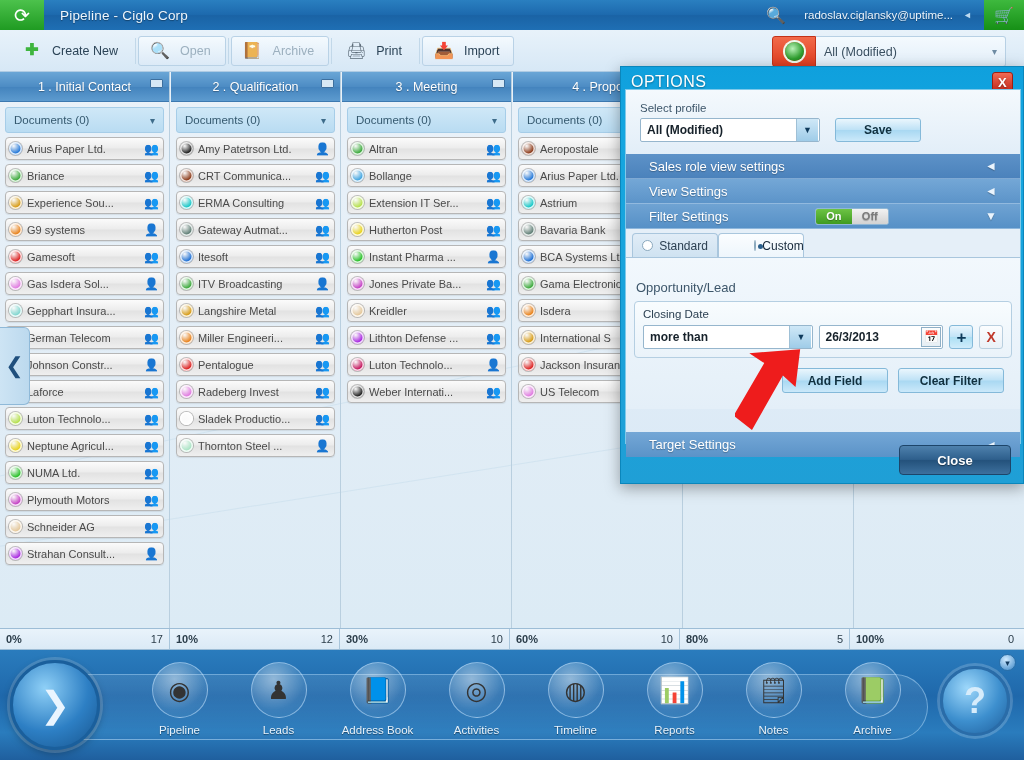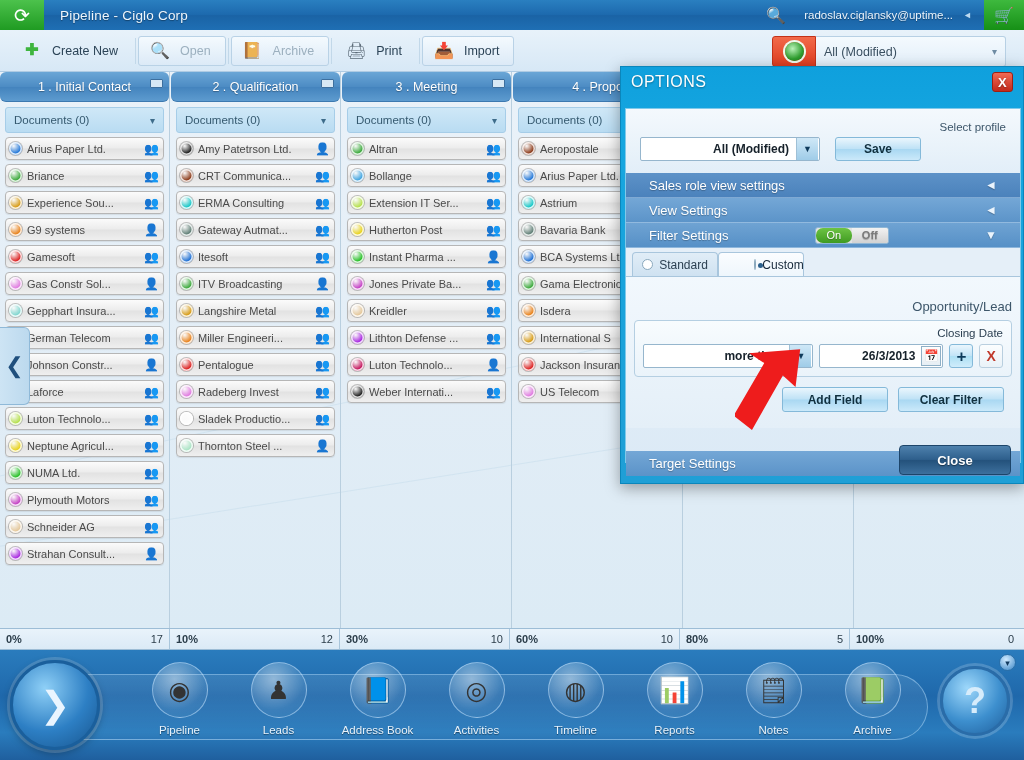--- a/index.html
+++ b/index.html
@@ -105,21 +105,20 @@
     border-right: 1px solid #b9cfdf;
   }
   .col-head {
     height: 30px;
     background: linear-gradient(to bottom, #6aa6d6 0%, #4d8cc4 50%, #4383bd 51%, #5d9bcf 100%);
     border-bottom: 1px solid #3d79b0;
     color: #fff; font-size: 12.5px;
     display: flex; align-items: center; justify-content: center;
     text-shadow: 0 1px 1px rgba(0,0,0,.3);
     position: relative;
-    border-radius: 6px;
   }
   .col-min {
     position: absolute; right: 6px; top: 7px; width: 13px; height: 9px;
     background: #d7e8f5; border: 1px solid #3d6f9e; border-radius: 1px;
   }
   .col-docs {
     height: 26px; margin: 5px 5px 4px 5px;
     background: linear-gradient(to bottom, #cfe8f7, #b9dcf2);
     border: 1px solid #a6cde8; border-radius: 3px;
     display: flex; align-items: center; padding: 0 8px;
@@ -229,24 +228,23 @@
     color: #fff; font-size: 16px; letter-spacing: .5px;
     text-shadow: 0 1px 2px rgba(0,0,0,.35);
   }
   .dlg-close {
     margin-left: auto; width: 21px; height: 20px; border-radius: 3px;
     background: linear-gradient(to bottom, #f16a54, #c2291b);
     border: 1px solid #9e1f12; color: #fff; font-weight: bold; font-size: 13px;
     display: flex; align-items: center; justify-content: center;
   }
   .dlg-body {
-    position: absolute; left: 4px; top: 41px; width: 396px; height: 355px;
+    position: absolute; left: 4px; top: 22px; width: 396px; height: 355px;
     background: linear-gradient(to bottom, #ecf4fa 0%, #dceaf6 100%);
     border: 1px solid #7fc9ea;
-    text-align: right;
   }
   .sec-profile { padding: 12px 14px 12px 14px; background: linear-gradient(to bottom,#f4f9fd,#e2eef8); }
   .lbl-sm { font-size: 11.5px; color: #3d566a; margin-bottom: 4px; }
   .row { display: flex; align-items: center; }
   .combo {
     height: 24px; display: flex; align-items: center;
     background: #fff; border: 1px solid #96b6cd; border-radius: 2px;
   }
   .combo .txt { flex: 1 1 auto; padding: 0 6px; font-size: 12px; color: #16212a; font-weight: bold; white-space: nowrap; overflow: hidden; }
   .combo .arrow {
@@ -272,22 +270,22 @@
   .accord.a3 { background: linear-gradient(to bottom, #6fa3d3, #5690c7); }
   .accord.a4 { background: linear-gradient(to bottom, #74a7d6, #5b93c8); }
   .accord .acaret { margin-left: auto; color: #eaf4fd; font-size: 12px; }
   .toggle {
     margin-left: auto; margin-right: 10px; width: 74px; height: 17px;
     border: 1px solid #8fb7d6; border-radius: 3px; overflow: hidden; display: flex;
     background: #e3e3e3;
   }
   .toggle .on {
     flex: 1; background: linear-gradient(to bottom, #6dc344, #3f9b21);
-    color: #fff; font-size: 11px; font-weight: normal; display: flex;
-    align-items: center; justify-content: center; text-shadow: 0 1px 1px rgba(0,0,0,.3); border-radius: 7px;
+    color: #fff; font-size: 11px; font-weight: bold; display: flex;
+    align-items: center; justify-content: center; text-shadow: 0 1px 1px rgba(0,0,0,.3);
   }
   .toggle .off {
     flex: 1; background: linear-gradient(to bottom, #f2f2f2, #d2d2d2);
     color: #7b7b7b; font-size: 11px; font-weight: bold; display: flex;
     align-items: center; justify-content: center;
   }
   .tabsrow { display: flex; padding: 4px 6px 0 6px; background: #e5eff8; }
   .tab {
     height: 24px; width: 86px; display: flex; align-items: center; justify-content: center;
     gap: 6px; font-size: 12px; color: #2c4052;
@@ -432,21 +430,21 @@
           </div>
           <div class="card">
             <span class="dot" style="background: radial-gradient(circle at 36% 30%, rgba(255, 255, 255, 0.75), rgb(220, 32, 32) 62%, rgb(220, 32, 32));"></span>
             <span class="cname">Gamesoft</span>
             <span class="pers">
               <span class="grp">👥</span>
             </span>
           </div>
           <div class="card">
             <span class="dot" style="background: radial-gradient(circle at 36% 30%, rgba(255, 255, 255, 0.75), rgb(224, 122, 224) 62%, rgb(224, 122, 224));"></span>
-            <span class="cname">Gas Constr Sol...</span>
+            <span class="cname">Gas Isdera Sol...</span>
             <span class="pers">
               <span class="big">👤</span>
             </span>
           </div>
           <div class="card">
             <span class="dot" style="background: radial-gradient(circle at 36% 30%, rgba(255, 255, 255, 0.75), rgb(127, 214, 207) 62%, rgb(127, 214, 207));"></span>
             <span class="cname">Gepphart Insura...</span>
             <span class="pers">
               <span class="grp">👥</span>
             </span>

